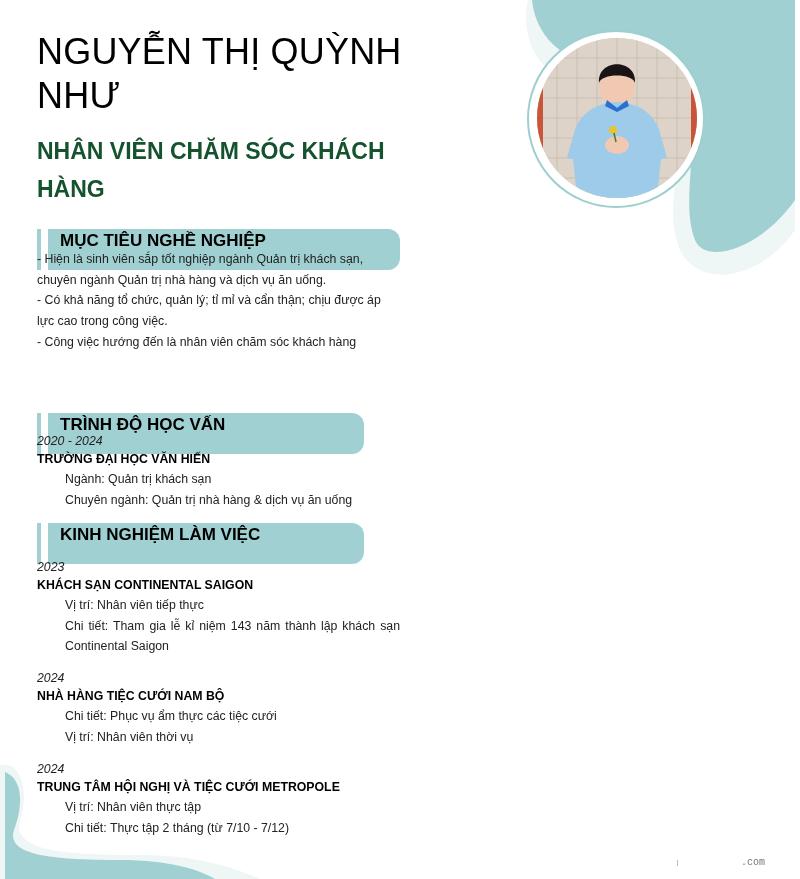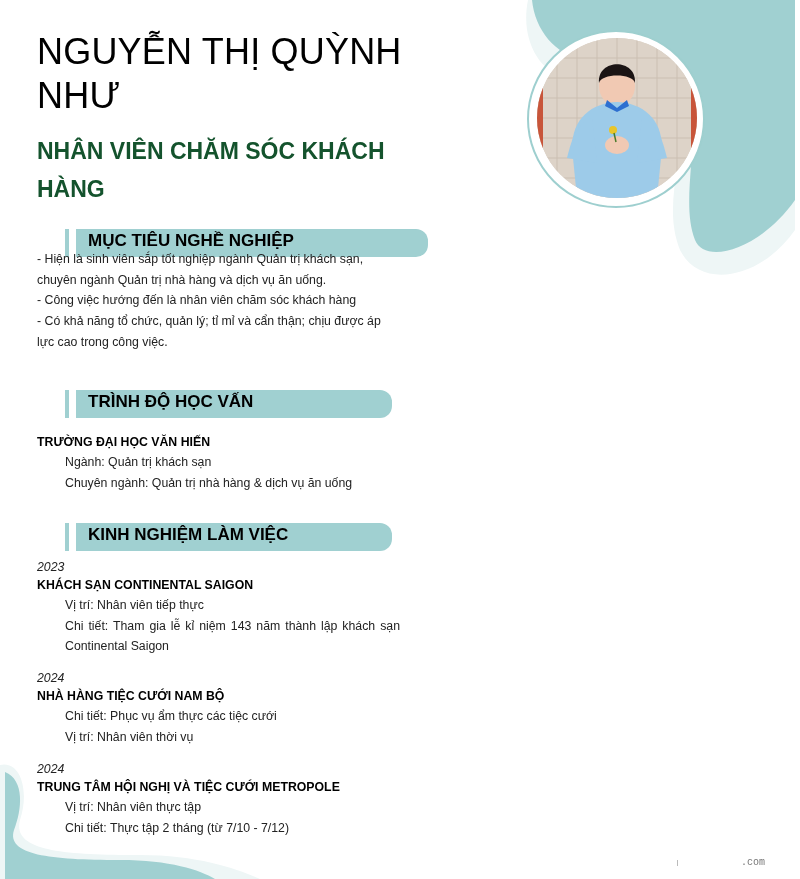--- a/index.html
+++ b/index.html
@@ -22,21 +22,21 @@
   .photo-ring {
     position: absolute; left: 527px; top: 30px; width: 178px; height: 178px;
     border-radius: 50%; background: #ffffff; border: 2px solid #9ecfcf;
   }
   .photo {
     position: absolute; left: 537px; top: 38px; width: 160px; height: 160px;
     border-radius: 50%; overflow: hidden; background: #d9cfc4;
   }
 
   .section-head {
-    position: absolute; left: 37px; height: 28px; display: flex; align-items: stretch; margin-left: 28px;
+    position: absolute; left: 37px; height: 41px; display: flex; align-items: stretch;
   }
   .section-head .bar { width: 4px; background: #a0d0d1; margin-right: 7px; }
   .section-head .pill {
     background: #a0d0d1; border-radius: 0 12px 12px 0; padding-left: 12px;
     font-size: 17px; font-weight: 700; line-height: 24px; color: #000;
   }
 
   .para {
     position: absolute; left: 37px; width: 363px;
     font-size: 12.3px; line-height: 20.7px; color: #222;
@@ -93,29 +93,30 @@
     <line x1="77" y1="95" x2="79" y2="104" stroke="#4a7a2a" stroke-width="1.5"></line>
   </svg>
 </div>
 
 <div class="section-head" style="top:229px;">
   <div class="bar"></div>
   <div class="pill" style="width:352px;">MỤC TIÊU NGHỀ NGHIỆP</div>
 </div>
 <div class="para" style="top:249px;">
   <div>- Hiện là sinh viên sắp tốt nghiệp ngành Quản trị khách sạn, chuyên ngành Quản trị nhà hàng và dịch vụ ăn uống.</div>
+  <div>- Có khả năng tổ chức, quản lý; tỉ mỉ và cẩn thận; chịu được áp lực cao trong công việc.</div>
   <div>- Công việc hướng đến là nhân viên chăm sóc khách hàng</div>
-  <div>- Có khả năng tổ chức, quản lý; tỉ mỉ và cẩn thận; chịu được áp lực cao trong công việc.</div>
 </div>
 
-<div class="section-head" style="top:390px;">
+<div class="section-head" style="top:413px;">
   <div class="bar"></div>
   <div class="pill" style="width:316px;">TRÌNH ĐỘ HỌC VẤN</div>
 </div>
 <div class="entry" style="top:433px;">
+  <div class="date">2020 - 2024</div>
   <div class="org">TRƯỜNG ĐẠI HỌC VĂN HIẾN</div>
   <div class="line">Ngành: Quản trị khách sạn</div>
   <div class="line">Chuyên ngành: Quản trị nhà hàng &amp; dịch vụ ăn uống</div>
 </div>
 
 <div class="section-head" style="top:523px;justify-content:flex-end;">
   <div class="bar"></div>
   <div class="pill" style="width:316px;">KINH NGHIỆM LÀM VIỆC</div>
 </div>
 

